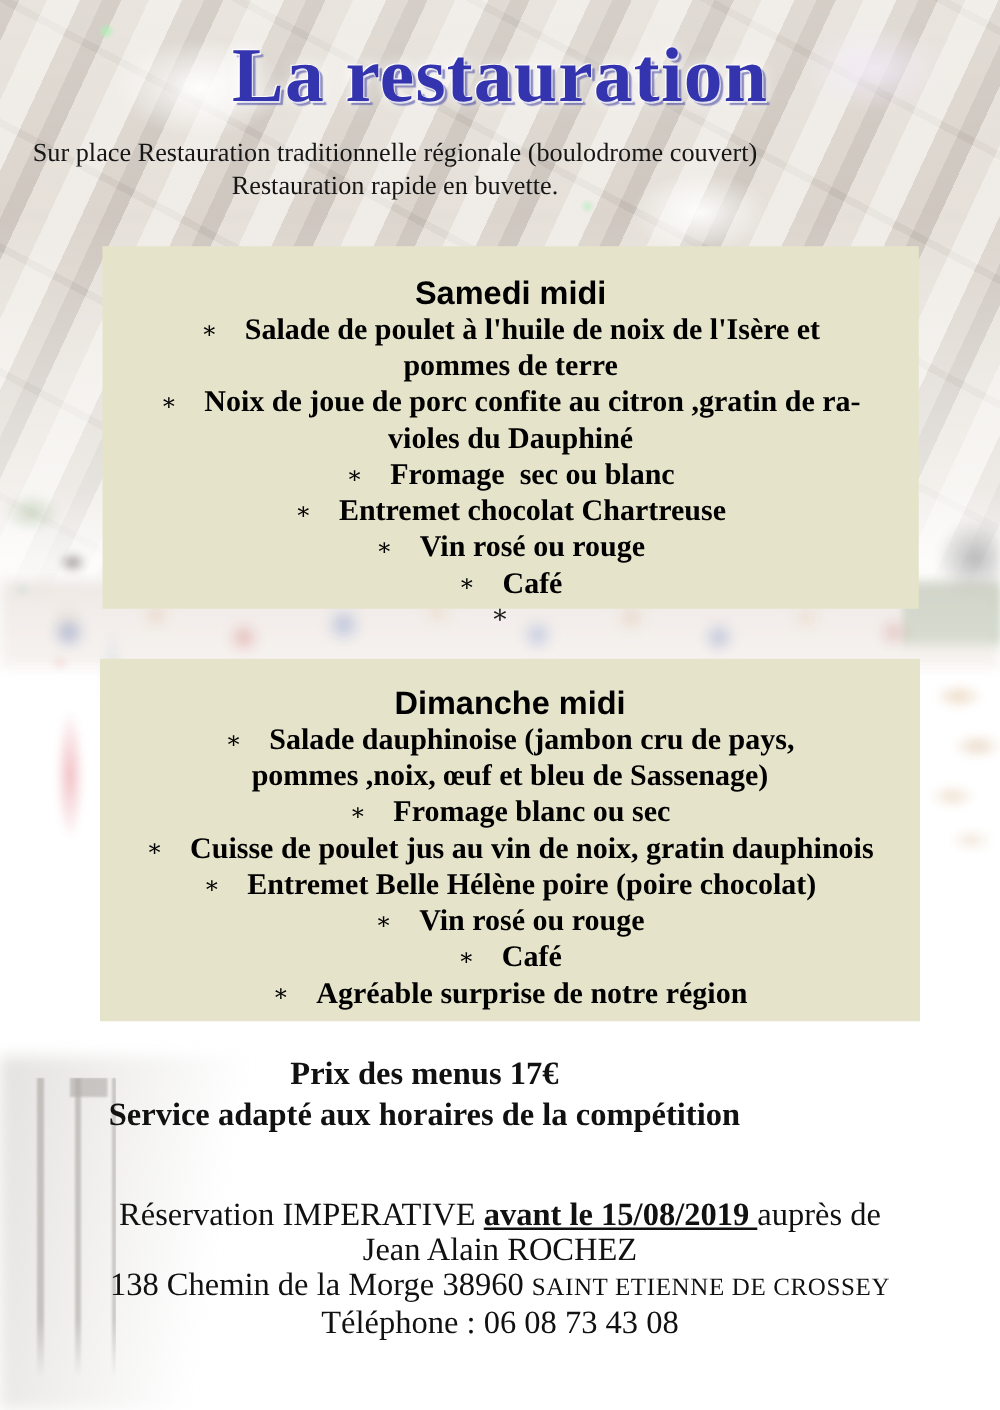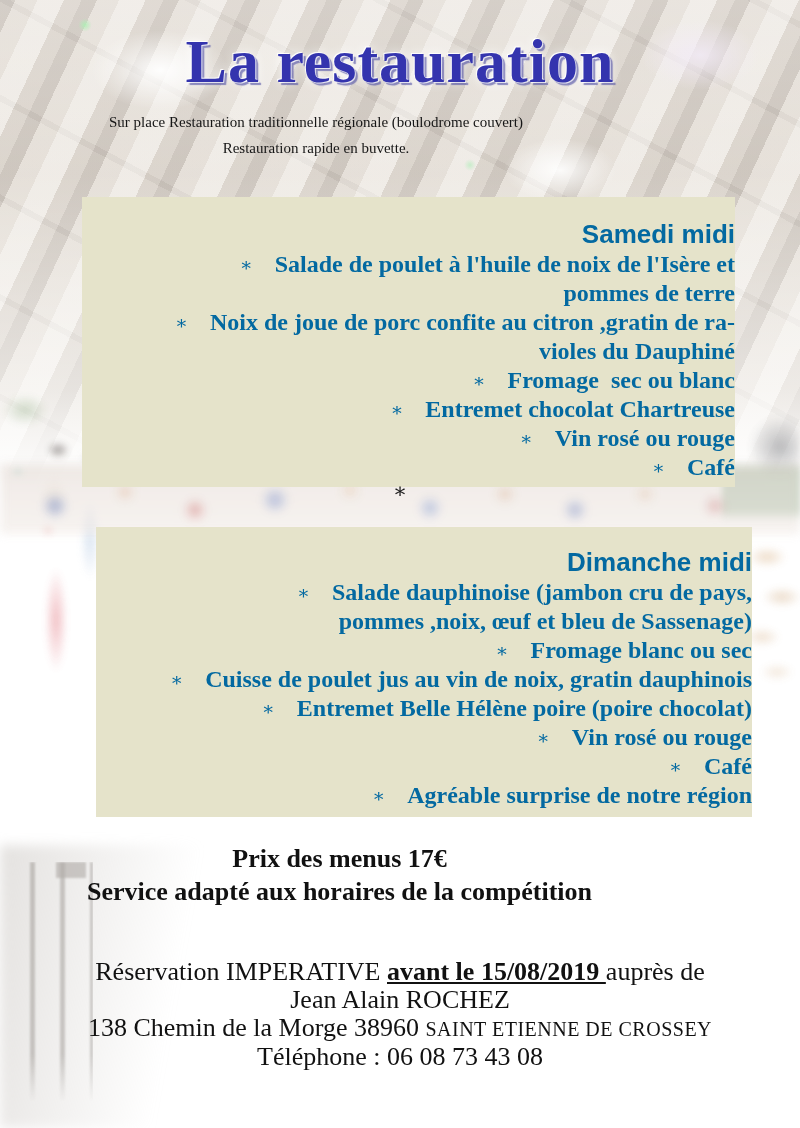--- a/index.html
+++ b/index.html
@@ -99,24 +99,24 @@
     font-size:62px; line-height:70px; font-weight:bold;
     color:#3434ae; letter-spacing:1px;
     text-shadow:
       -1px -1px 0 rgba(255,255,255,.9),
        1px  1px 0 rgba(255,255,255,.75),
        3px  3px 1px rgba(70,70,160,.6),
        0 0 12px rgba(255,255,255,.95);
   }
   .subtitle {
     position:absolute; top:109px; left:0; width:632px; text-align:center;
-    font-size:15px; line-height:26px; color:#161616;
+    font-size:21px; line-height:26px; color:#161616;
   }
   .menu-box {
-    position:absolute; background:#e5e3ca; text-align:right; color:#0369a1;
+    position:absolute; background:#e5e3ca; text-align:center; color:#000000;
     box-sizing:border-box;
   }
   .box1 { left:82px; top:197px; width:653px; height:290px; padding-top:22px; }
   .box2 { left:80px; top:527px; width:656px; height:290px; padding-top:20px; }
   .menu-title {
     font-family:"Liberation Sans","DejaVu Sans",sans-serif;
     font-weight:bold; font-size:26px; line-height:31px;
   }
   .menu-item { font-weight:bold; font-size:24px; line-height:29px; }
   .menu-item .item-text { white-space:pre-wrap; }
@@ -164,21 +164,21 @@
     <div class="menu-item"><span class="marker">∗</span><span class="item-text">Noix de joue de porc confite au citron ,gratin de ra-
 violes du Dauphiné</span></div>
     <div class="menu-item"><span class="marker">∗</span><span class="item-text">Fromage  sec ou blanc</span></div>
     <div class="menu-item"><span class="marker">∗</span><span class="item-text">Entremet chocolat Chartreuse</span></div>
     <div class="menu-item"><span class="marker">∗</span><span class="item-text">Vin rosé ou rouge</span></div>
     <div class="menu-item"><span class="marker">∗</span><span class="item-text">Café</span></div>
   </div>
 
   <div class="separator-asterisk">∗</div>
 
-  <div class="menu-box box2" style="background-color: rgb(229, 227, 202); margin-left: 16px;">
+  <div class="menu-box box2" style="background-color: rgb(229, 227, 202);">
     <div class="menu-title">Dimanche midi</div>
     <div class="menu-item"><span class="marker">∗</span><span class="item-text">Salade dauphinoise (jambon cru de pays,
 pommes ,noix, œuf et bleu de Sassenage)</span></div>
     <div class="menu-item"><span class="marker">∗</span><span class="item-text">Fromage blanc ou sec</span></div>
     <div class="menu-item"><span class="marker">∗</span><span class="item-text">Cuisse de poulet jus au vin de noix, gratin dauphinois</span></div>
     <div class="menu-item"><span class="marker">∗</span><span class="item-text">Entremet Belle Hélène poire (poire chocolat)</span></div>
     <div class="menu-item"><span class="marker">∗</span><span class="item-text">Vin rosé ou rouge</span></div>
     <div class="menu-item"><span class="marker">∗</span><span class="item-text">Café</span></div>
     <div class="menu-item"><span class="marker">∗</span><span class="item-text">Agréable surprise de notre région</span></div>
   </div>

